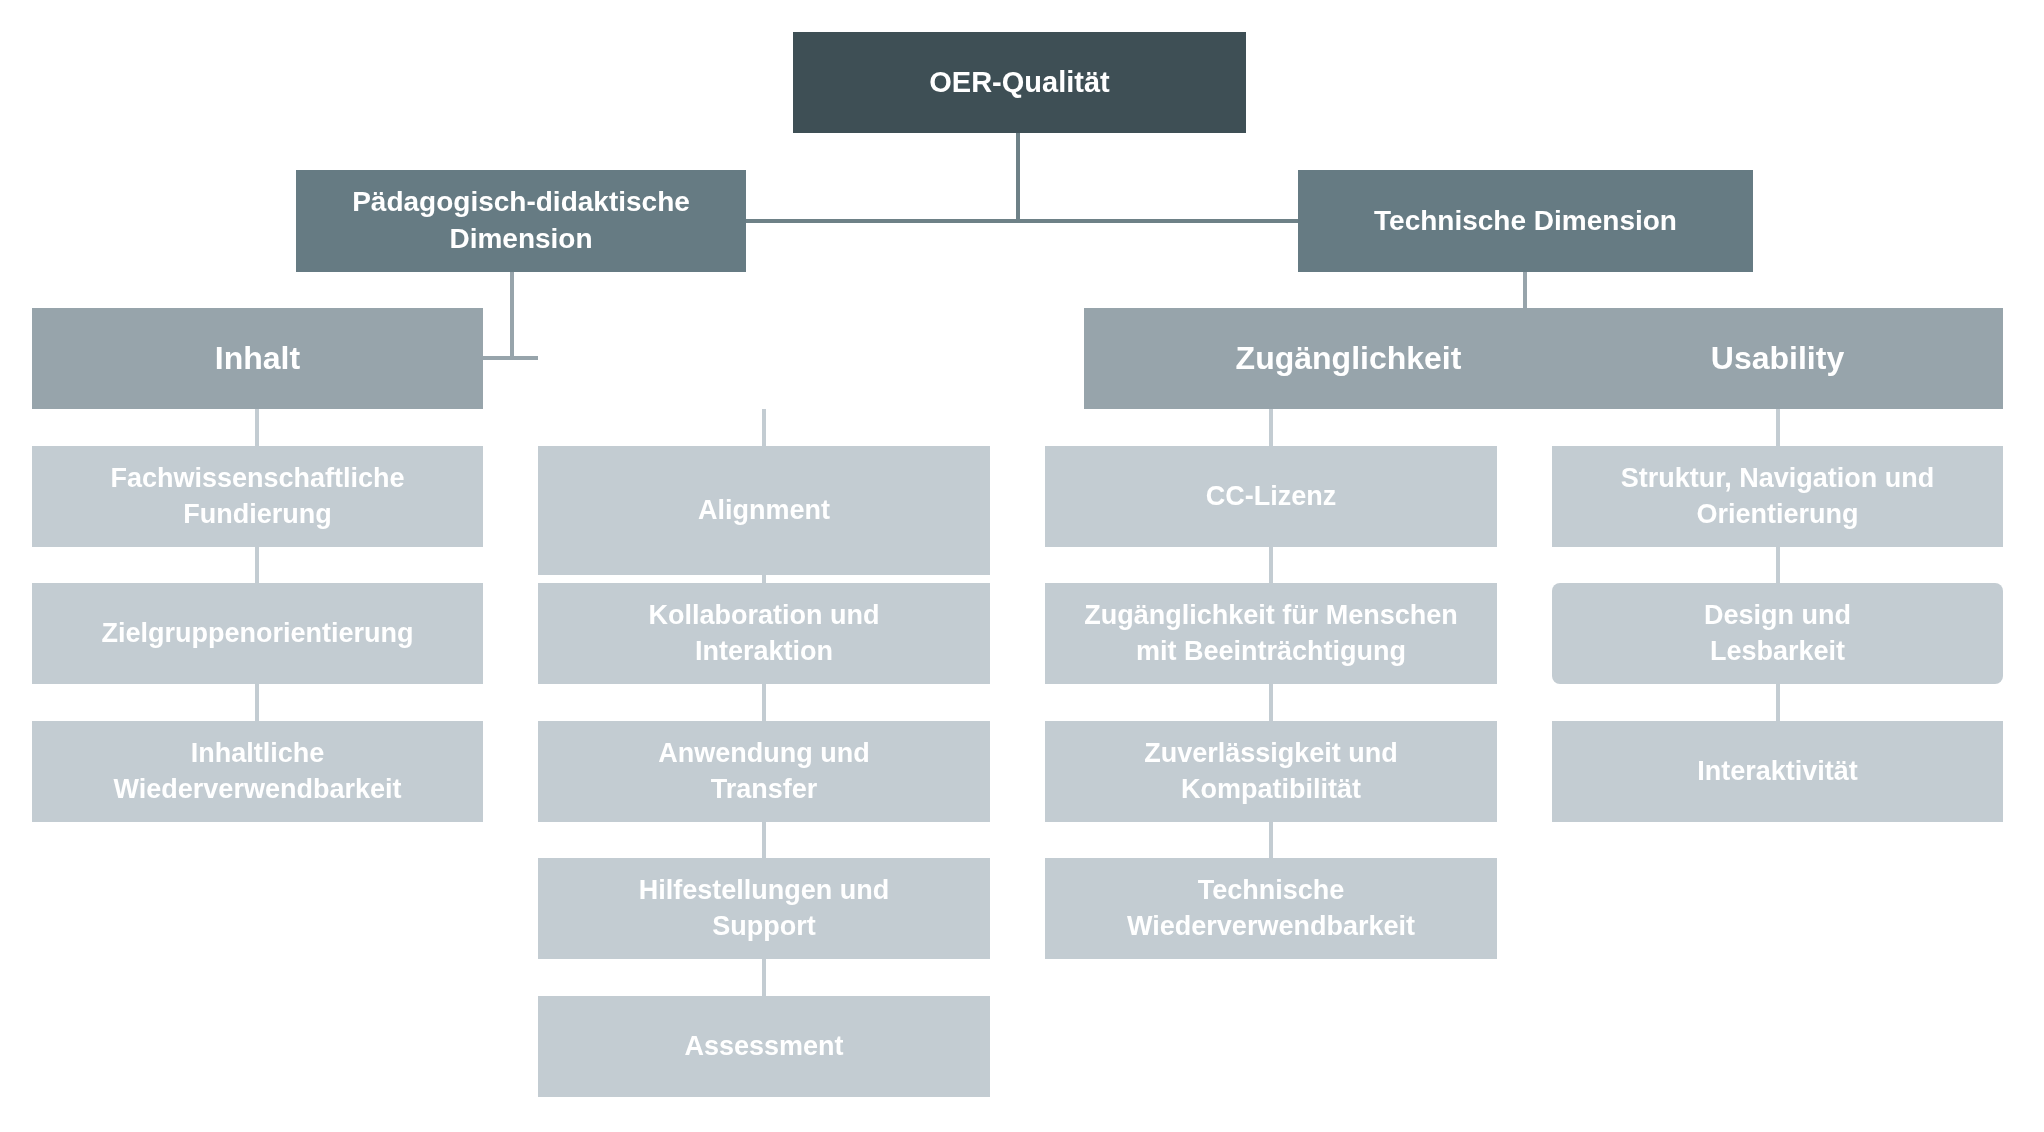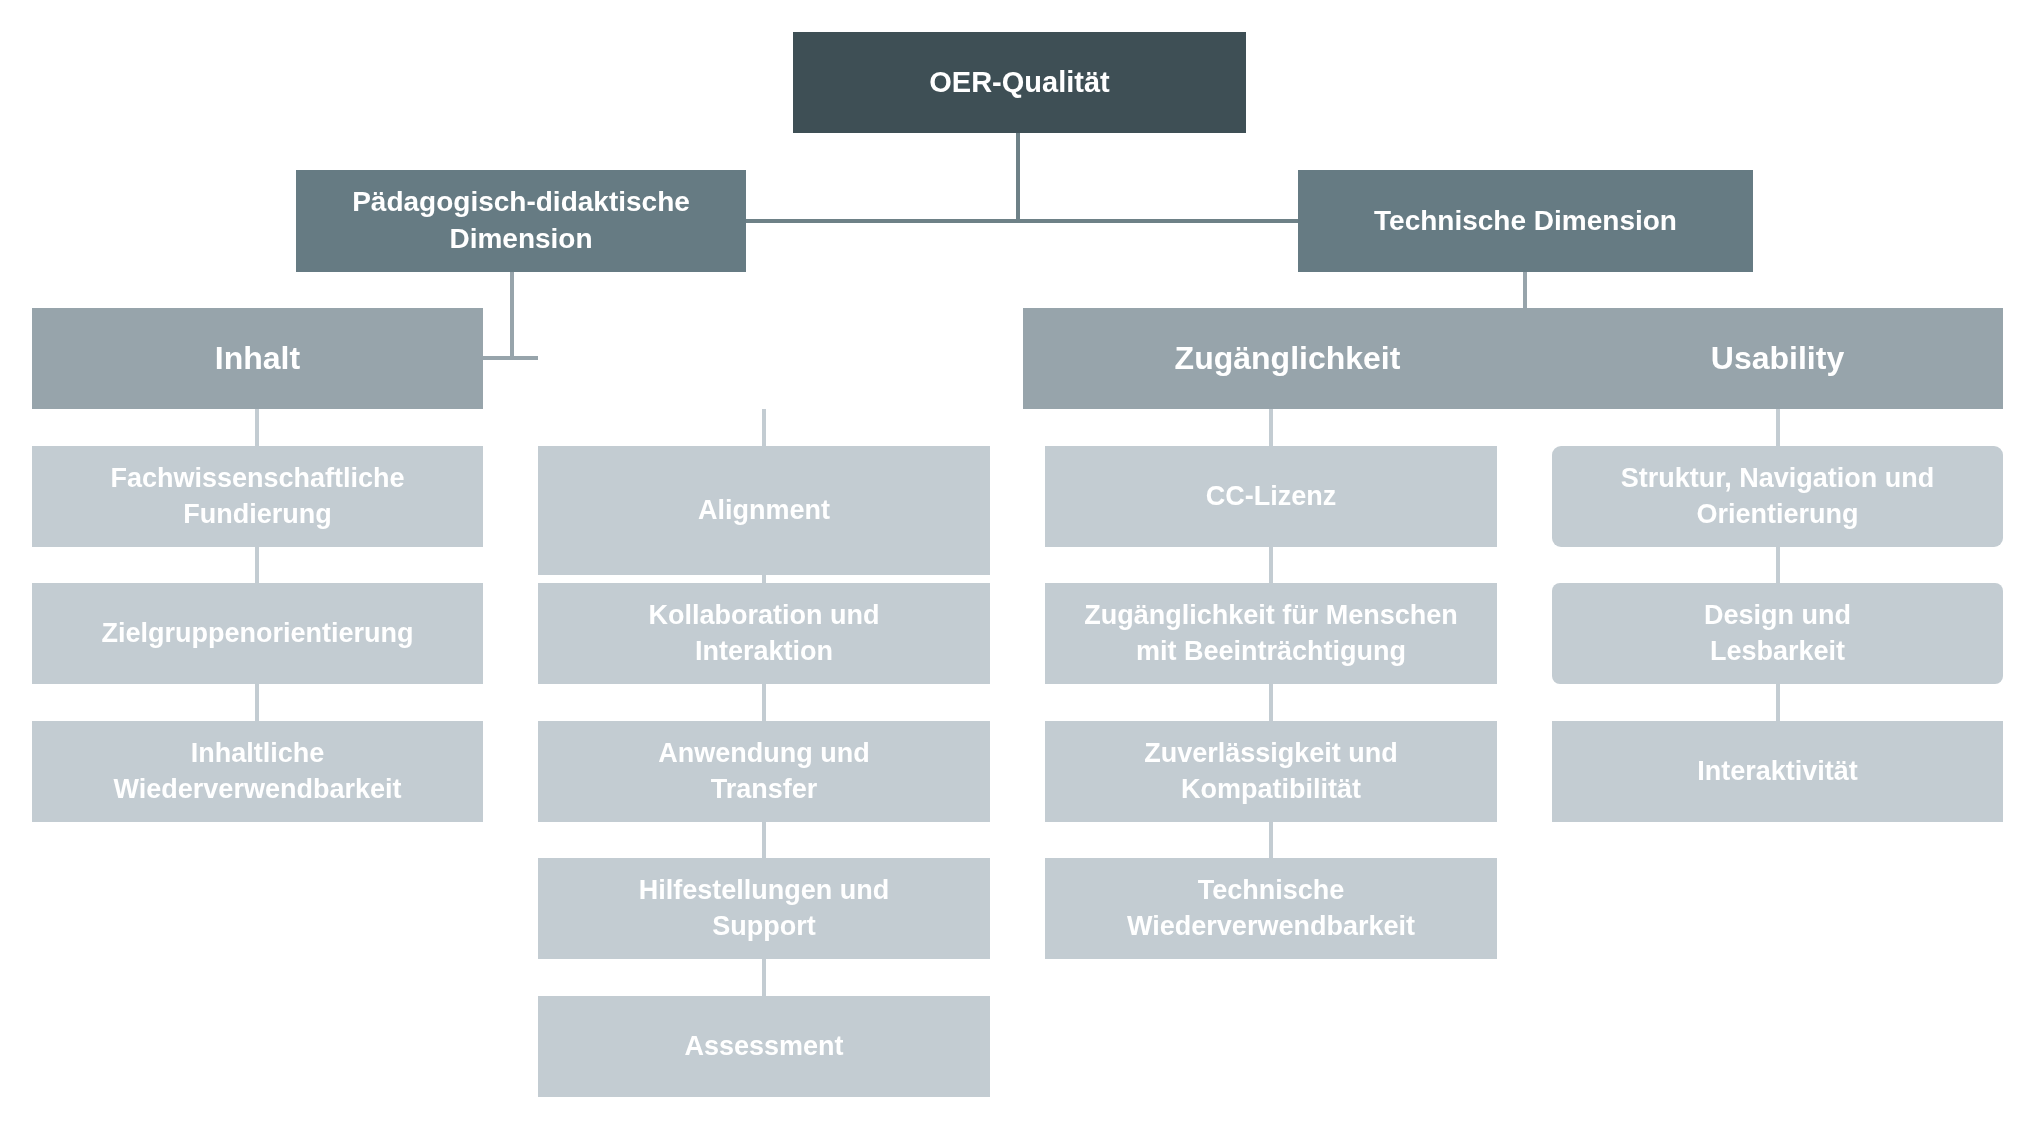--- a/index.html
+++ b/index.html
@@ -47,21 +47,21 @@
   <div class="line line-item" style="left:1269px; top:409px; width:4px; height:457px;"></div>
   <div class="line line-item" style="left:1776px; top:409px; width:4px; height:320px;"></div>
 
   <div class="box root-box" style="left:793px; top:32px; width:453px; height:101px;">OER-Qualität</div>
 
   <div class="box dim-box" style="left:287px; top:170px; width:450px; height:102px;margin-left:9px;">Pädagogisch-didaktische
 Dimension</div>
   <div class="box dim-box" style="left:1298px; top:170px; width:455px; height:102px;">Technische Dimension</div>
 
   <div class="box hdr-box" style="left:32px; top:308px; width:451px; height:101px;">Inhalt</div>
-  <div class="box hdr-box" style="left:1023px; top:308px; width:529px; height:101px;">Zugänglichkeit</div>
+  <div class="box hdr-box" style="left:1084px; top:308px; width:529px; height:101px;">Zugänglichkeit</div>
   <div class="box hdr-box" style="left:1552px; top:308px; width:451px; height:101px;">Usability</div>
 
   <div class="box item-box" style="left:32px; top:446px; width:451px; height:101px;">Fachwissenschaftliche
 Fundierung</div>
   <div class="box item-box" style="left:32px; top:583px; width:451px; height:101px;">Zielgruppenorientierung</div>
   <div class="box item-box" style="left:32px; top:721px; width:451px; height:101px;">Inhaltliche
 Wiederverwendbarkeit</div>
 
   <div class="box item-box" style="left:538px; top:446px; width:452px; height:129px;">Alignment</div>
   <div class="box item-box" style="left:538px; top:583px; width:452px; height:101px;">Kollaboration und
@@ -73,19 +73,19 @@
   <div class="box item-box" style="left:538px; top:996px; width:452px; height:101px;">Assessment</div>
 
   <div class="box item-box" style="left:1045px; top:446px; width:452px; height:101px;">CC-Lizenz</div>
   <div class="box item-box" style="left:1045px; top:583px; width:452px; height:101px;">Zugänglichkeit für Menschen
 mit Beeinträchtigung</div>
   <div class="box item-box" style="left:1045px; top:721px; width:452px; height:101px;">Zuverlässigkeit und
 Kompatibilität</div>
   <div class="box item-box" style="left:1045px; top:858px; width:452px; height:101px;">Technische
 Wiederverwendbarkeit</div>
 
-  <div class="box item-box" style="left:1552px; top:446px; width:451px; height:101px;border-radius:9px;">Struktur, Navigation und
+  <div class="box item-box" style="left:1552px; top:446px; width:451px; height:101px;">Struktur, Navigation und
 Orientierung</div>
   <div class="box item-box" style="left:1552px; top:583px; width:451px; height:101px;border-radius:8px;">Design und
 Lesbarkeit</div>
   <div class="box item-box" style="left:1552px; top:721px; width:451px; height:101px;">Interaktivität</div>
 
 </div>
 
 </body></html>

